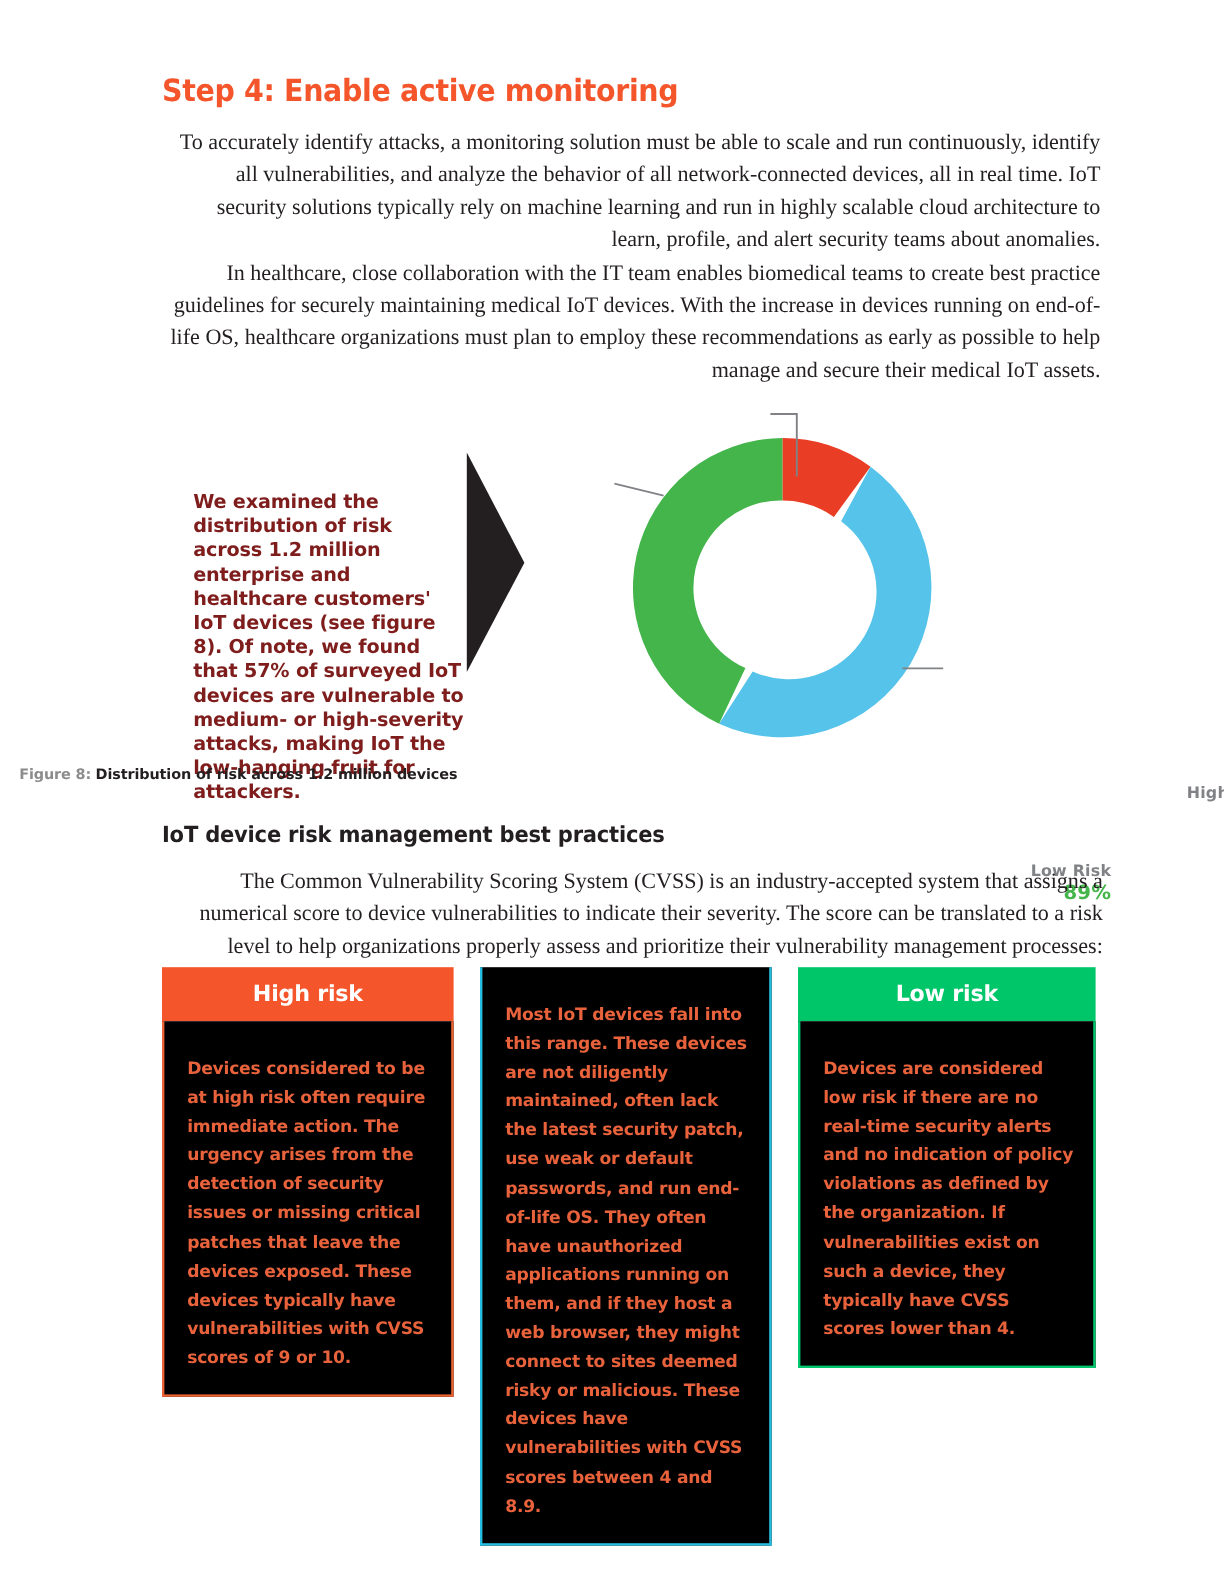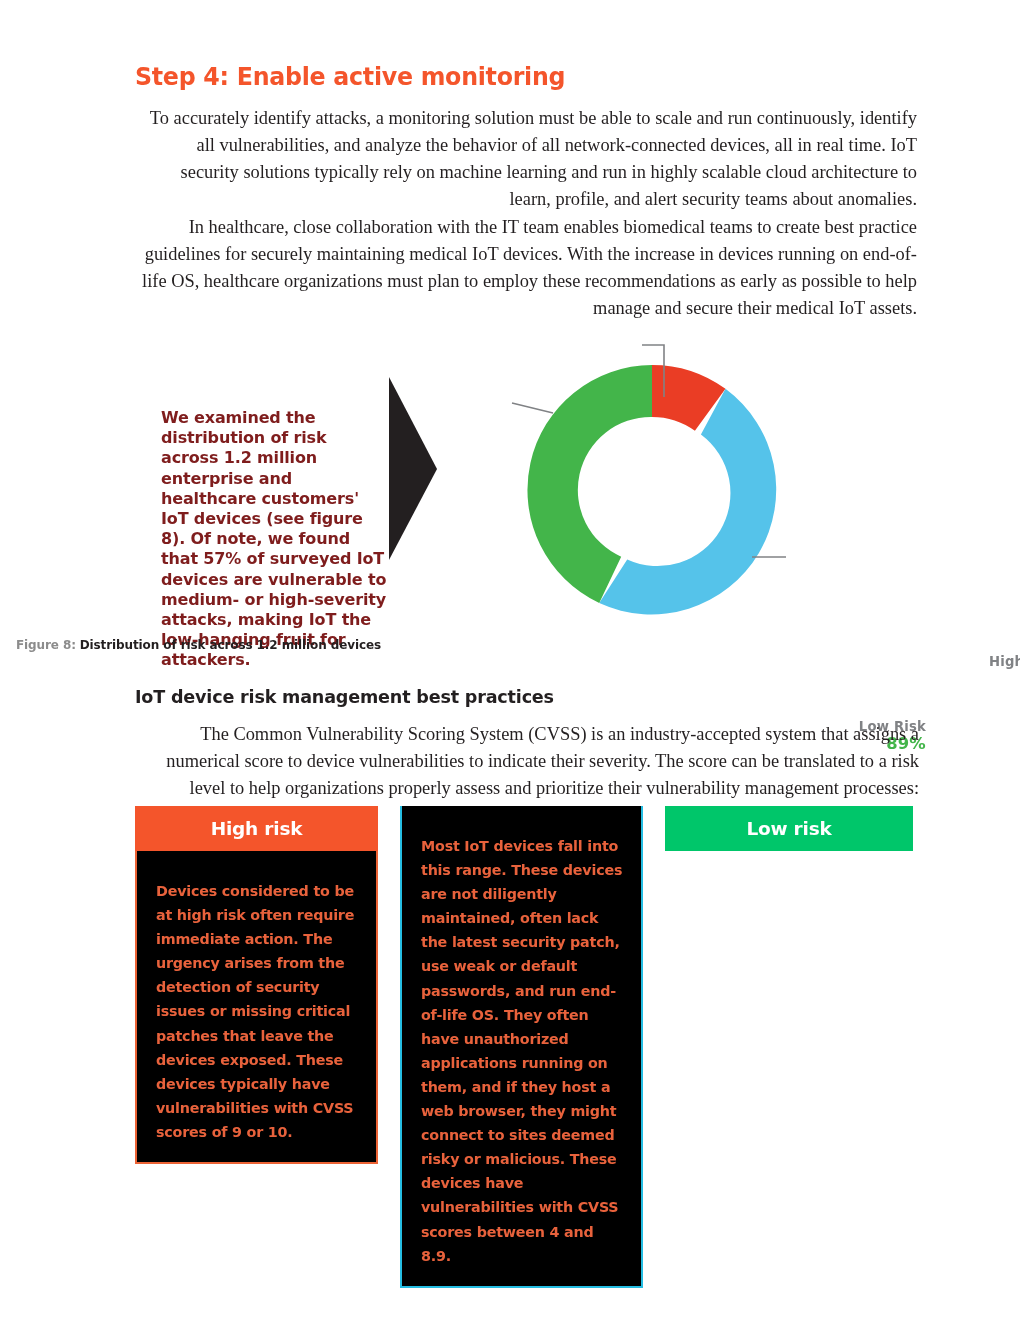--- a/index.html
+++ b/index.html
@@ -268,17 +268,18 @@
       <div class="card-header" style="background:#f4552b">High risk</div>
       <div class="card-body">Devices considered to be at high risk often require immediate action. The urgency arises from the detection of security issues or missing critical patches that leave the devices exposed. These devices typically have vulnerabilities with CVSS scores of 9 or 10.</div>
     </div>
 
     <div class="card" id="card-medium">
       <div class="card-body">Most IoT devices fall into this range. These devices are not diligently maintained, often lack the latest security patch, use weak or default passwords, and run end-of-life OS. They often have unauthorized applications running on them, and if they host a web browser, they might connect to sites deemed risky or malicious. These devices have vulnerabilities with CVSS scores between 4 and 8.9.</div>
     </div>
 
     <div class="card" id="card-low">
       <div class="card-header" style="background:#00c66a">Low risk</div>
+      <div class="card-body">Devices are considered low risk if there are no real-time security alerts and no indication of policy violations as defined by the organization. If vulnerabilities exist on such a device, they typically have CVSS scores lower than 4.</div>
     </div>
 
   </div>
 
 </div>
 
 </body></html>

